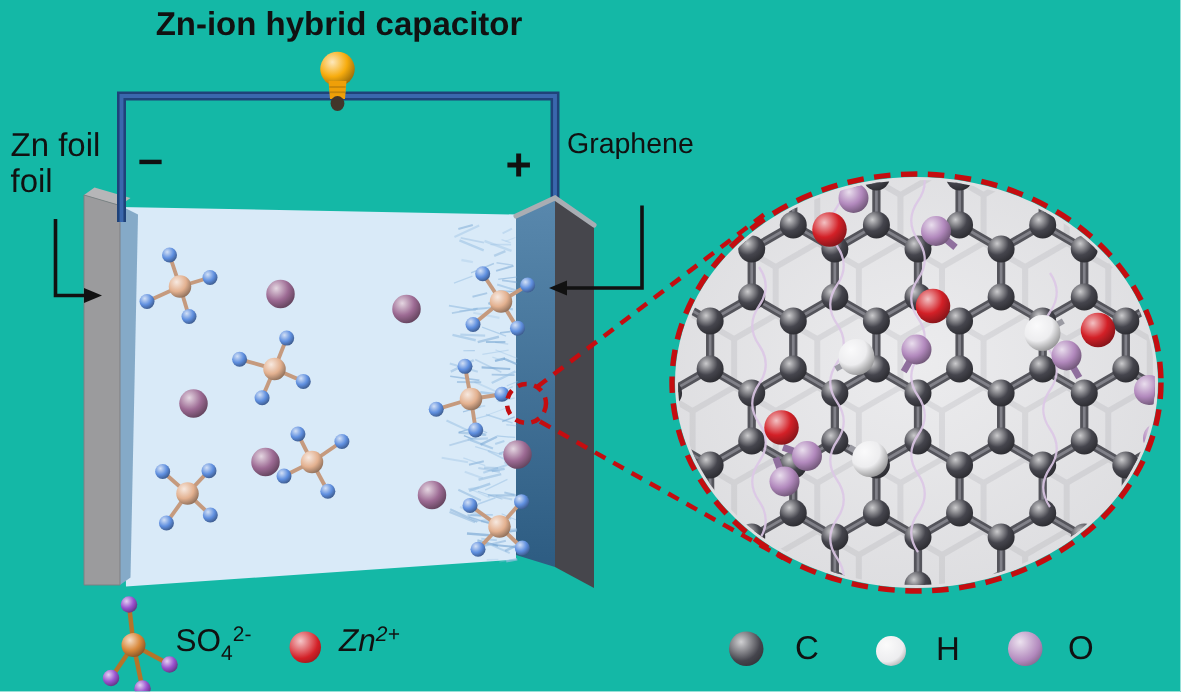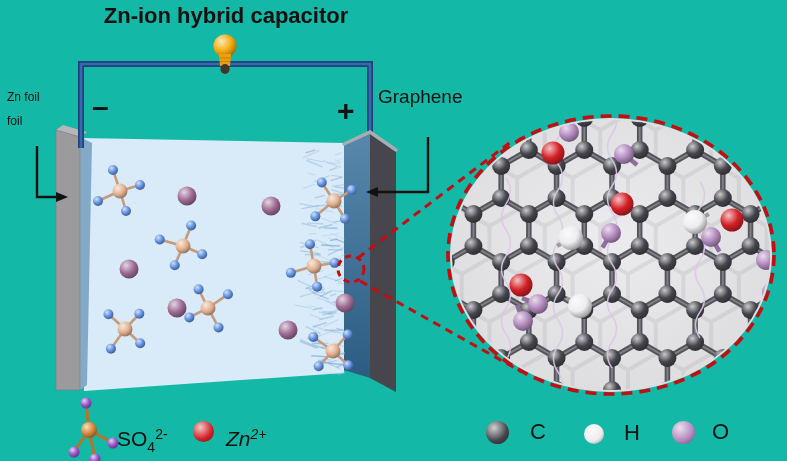--- a/index.html
+++ b/index.html
@@ -1,26 +1,26 @@
 <!DOCTYPE html>
 <html><head>
 <meta charset="utf-8">
 <style>
   html,body{margin:0;padding:0;background:#fff;}
   #stage{position:relative;width:787px;height:461px;background:#14b8a6;overflow:hidden;
          font-family:"Liberation Sans",sans-serif;color:#111;}
   #scene{position:absolute;left:0;top:0;}
   .lbl{position:absolute;white-space:nowrap;}
   #title{left:0px;top:3px;width:452px;text-align:center;font-size:22px;font-weight:700;}
-  #anodeLbl{left:7px;top:85px;font-size:12px;line-height:24px;}
+  #anodeLbl{left:7px;top:85px;font-size:22px;line-height:24px;}
   #cathodeLbl{left:378px;top:84px;width:104px;font-size:19px;line-height:26px;}
   .sign{position:absolute;font-weight:700;font-size:30px;line-height:30px;}
   #minus{left:92px;top:92px;}
   #plus{left:337px;top:96px;}
-  .chem{position:absolute;font-size:21px;margin-top:12px;}
+  .chem{position:absolute;font-size:21px;}
   .chem .sb{font-size:14px;vertical-align:-6px;}
   .chem .sp{font-size:14px;vertical-align:7px;}
   #so4Lbl{left:117px;top:414px;}
   #znLbl{left:226px;top:414px;font-style:italic;}
   .atomLbl{position:absolute;font-size:22px;font-weight:500;}
   #cLbl{left:530px;top:419px;}
   #hLbl{left:624px;top:420px;}
   #oLbl{left:712px;top:419px;}
   .sphere{position:absolute;border-radius:50%;}
   #znSph{left:193px;top:421px;width:21px;height:21px;}

